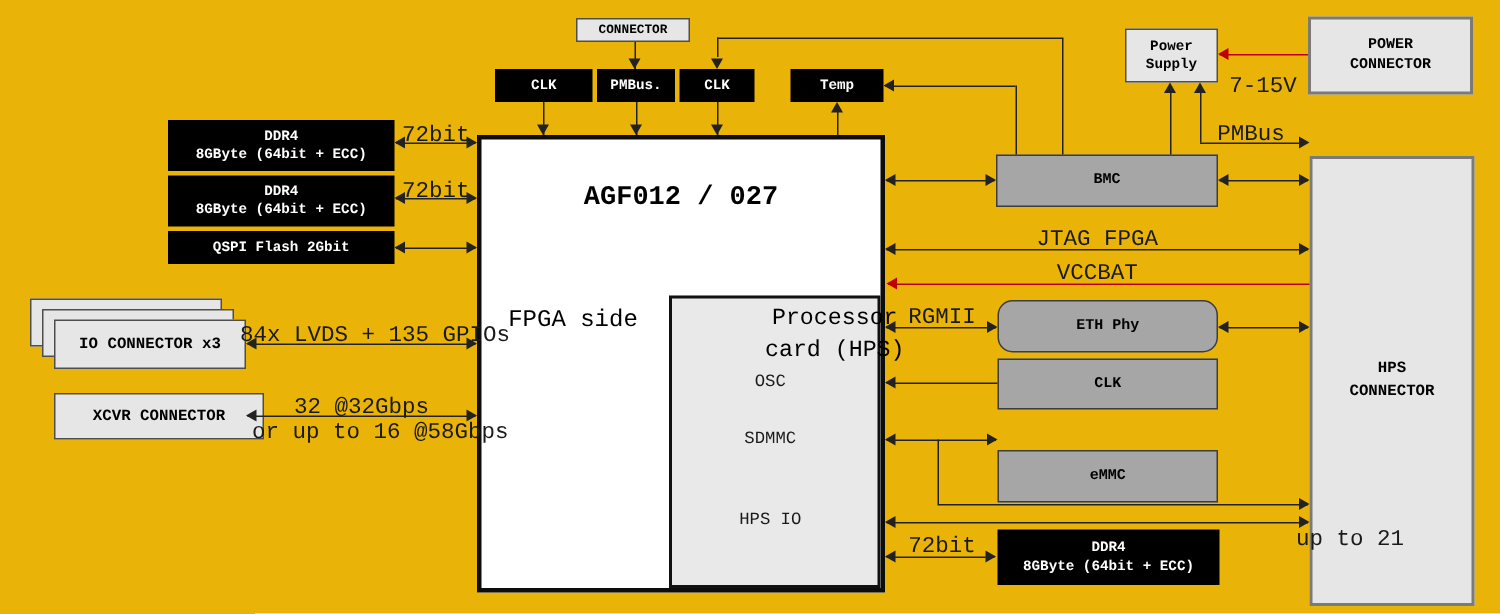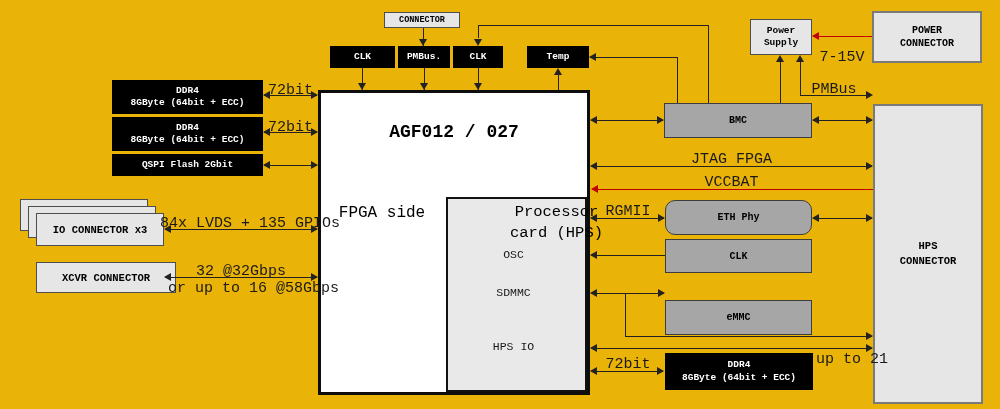--- a/index.html
+++ b/index.html
@@ -216,16 +216,16 @@
   <div class="lb ctr" style="left:263px;top:82px;width:55px;">72bit</div>
   <div class="lb ctr" style="left:263px;top:119px;width:55px;">72bit</div>
   <div class="lb ctr" style="left:160px;top:215px;width:162px;">84x LVDS + 135 GPIOs</div>
   <div class="lb ctr" style="left:164px;top:263px;width:154px;">32 @32Gbps</div>
   <div class="lb ctr" style="left:168px;top:280px;width:160px;">or up to 16 @58Gbps</div>
   <div class="lb ctr" style="left:802px;top:81px;width:64px;">PMBus</div>
   <div class="lb ctr" style="left:814px;top:49px;width:56px;">7-15V</div>
   <div class="lb ctr" style="left:591px;top:151px;width:281px;">JTAG FPGA</div>
   <div class="lb ctr" style="left:591px;top:174px;width:281px;">VCCBAT</div>
   <div class="lb ctr" style="left:591px;top:203px;width:74px;">RGMII</div>
-  <div class="lb" style="left:816px;top:351px;">up to 21</div>
+  <div class="lb" style="left:864px;top:351px;">up to 21</div>
   <div class="lb ctr" style="left:591px;top:356px;width:74px;">72bit</div>
 
 </div>
 
 </body></html>

